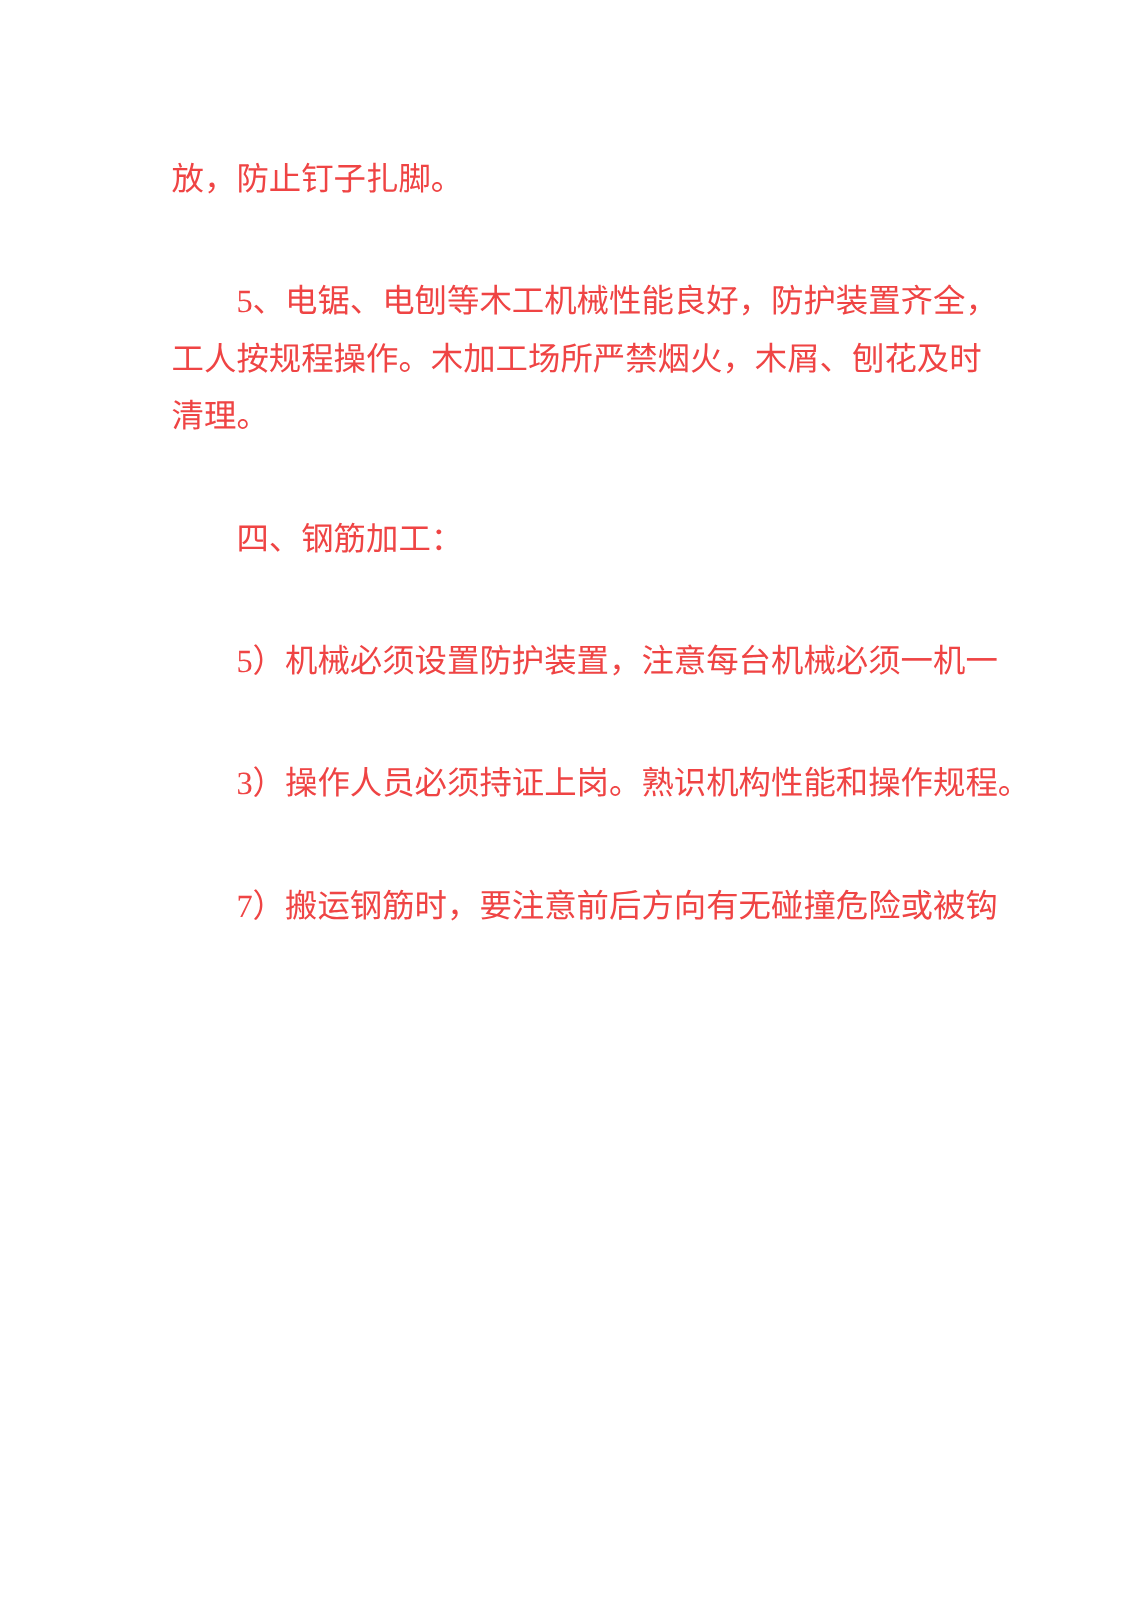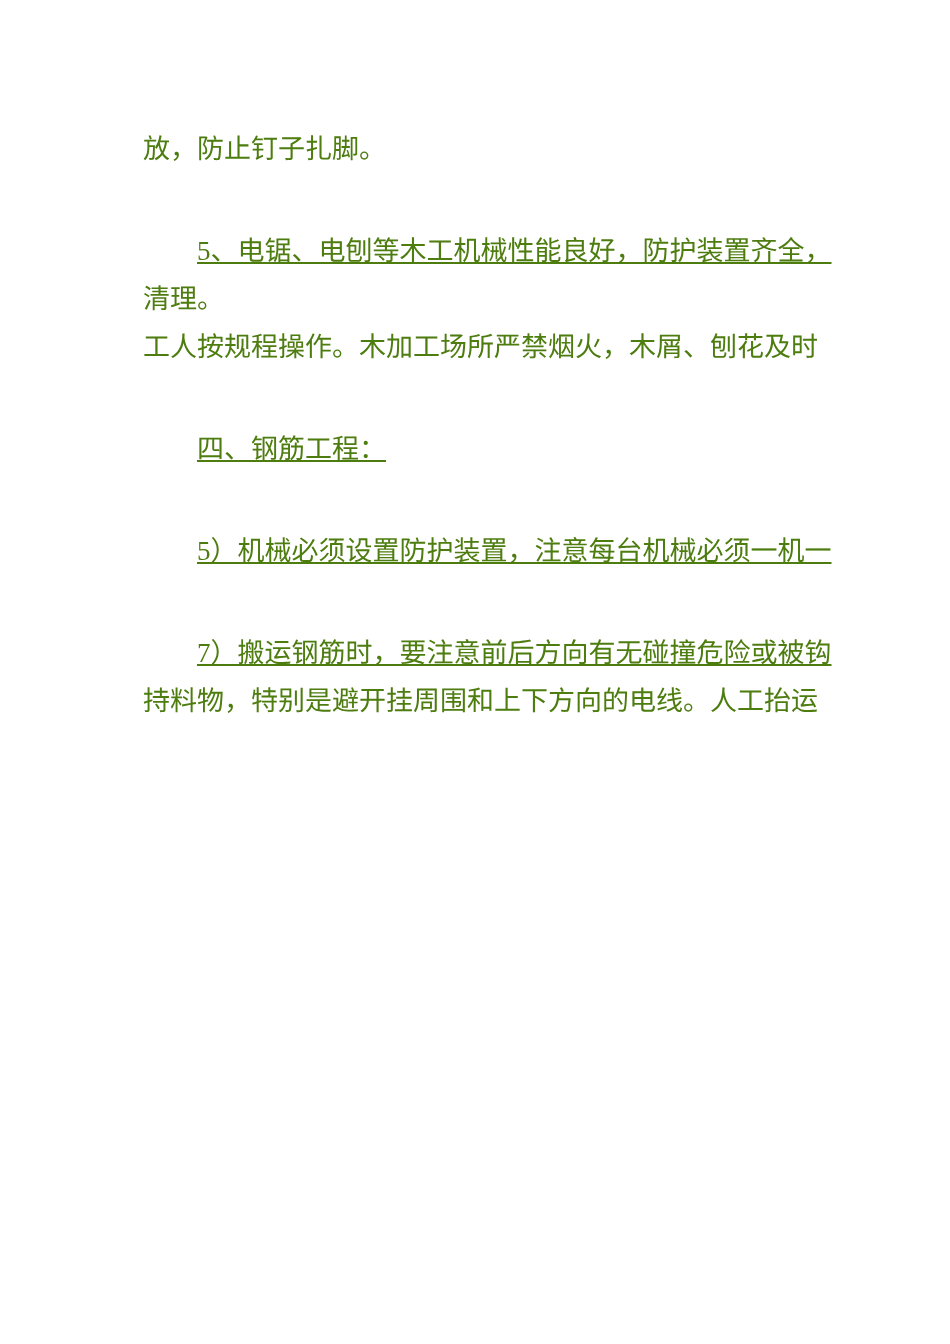--- a/index.html
+++ b/index.html
@@ -7,70 +7,71 @@
     padding: 0;
     background: #ffffff;
   }
   .page {
     position: relative;
     width: 950px;
     height: 1344px;
     background: #ffffff;
     overflow: hidden;
     font-family: "Liberation Serif", "DejaVu Serif", serif;
-    color: #4d7c0f;
+    color: #ef4444;
   }
   .content {
     box-sizing: content-box;
     padding: 125px 0 0 143px;
     width: 675px;
   }
   .para {
     margin: 0 0 54px 0;
   }
   .line {
     font-size: 27px;
     line-height: 48px;
     height: 48px;
     white-space: nowrap;
     letter-spacing: 0;
     font-weight: 400;
   }
   .line.indent {
     padding-left: 54px;
-    text-decoration: underline;
   }
 </style>
 </head>
 <body>
 
 <div class="page">
   <div class="content">
 
     <div class="para">
       <div class="line">放，防止钉子扎脚。</div>
     </div>
 
     <div class="para">
       <div class="line indent">5、电锯、电刨等木工机械性能良好，防护装置齐全，</div>
+      <div class="line">工人按规程操作。木加工场所严禁烟火，木屑、刨花及时</div>
       <div class="line">清理。</div>
-      <div class="line">工人按规程操作。木加工场所严禁烟火，木屑、刨花及时</div>
     </div>
 
     <div class="para">
-      <div class="line indent">四、钢筋工程：</div>
+      <div class="line indent">四、钢筋加工：</div>
     </div>
 
 
     <div class="para">
       <div class="line indent">5）机械必须设置防护装置，注意每台机械必须一机一</div>
     </div>
 
 
+    <div class="para">
+      <div class="line indent">3）操作人员必须持证上岗。熟识机构性能和操作规程。</div>
+    </div>
 
 
     <div class="para">
       <div class="line indent">7）搬运钢筋时，要注意前后方向有无碰撞危险或被钩</div>
-      <div class="line">持料物，特别是避开挂周围和上下方向的电线。人工抬运</div>
     </div>
 
   </div>
 </div>
 
 </body></html>

